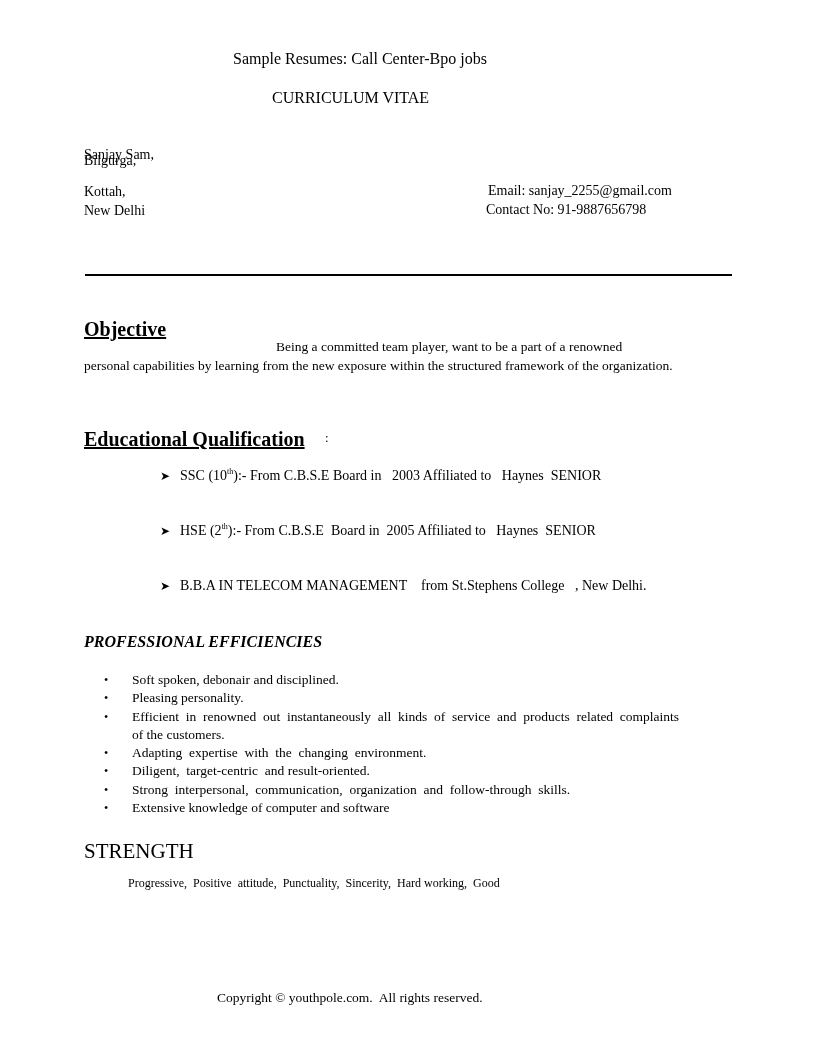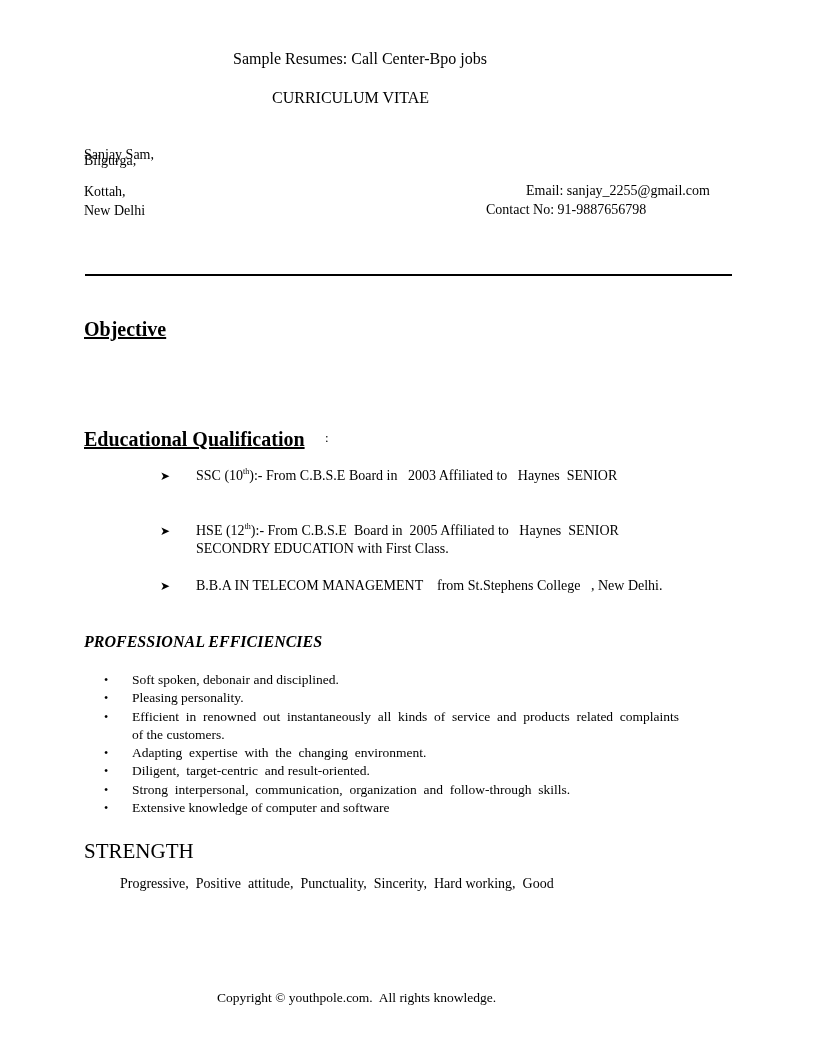--- a/index.html
+++ b/index.html
@@ -5,40 +5,40 @@
     html, body { margin: 0; padding: 0; background: #ffffff; }
     body {
       width: 816px; height: 1056px; position: relative; overflow: hidden;
       font-family: "Liberation Serif", "DejaVu Serif", serif;
       color: #000000;
     }
     .abs { position: absolute; white-space: nowrap; }
     .title { font-size: 16px; left: 233px; top: 50px; }
     .cv { font-size: 16px; left: 272px; top: 89px; text-align: center; }
     .addr { font-size: 14px; left: 84px; line-height: 18.5px; }
-    .email { font-size: 14px; left: 488px; top: 183px; margin-left: 38px; }
+    .email { font-size: 14px; left: 488px; top: 183px; }
     .contact { font-size: 14px; left: 486px; top: 202px; }
     .rule { position: absolute; left: 85px; top: 274px; width: 647px; height: 2px; background: #000; }
     .h-under { font-size: 20px; font-weight: bold; text-decoration: underline; }
     .objective-h { left: 84px; top: 318px; }
     .obj-text { position: absolute; left: 84px; top: 338px; width: 650px; font-size: 13.5px; line-height: 18.5px; }
     .obj-text .l1 { padding-left: 192px; }
     .edu-h { left: 84px; top: 428px; }
     .edu-colon { left: 325px; top: 430px; font-size: 13px; }
     .edu-item { position: absolute; left: 160px; font-size: 14px; line-height: 18px; }
     .edu-item .arrow { position: absolute; left: 0; top: 0; font-size: 12px; }
-    .edu-item .txt { position: absolute; left: 20px; top: 0; white-space: nowrap; margin-left: 16px; }
+    .edu-item .txt { position: absolute; left: 20px; top: 0; white-space: nowrap; }
     sup { font-size: 8px; vertical-align: 6px; line-height: 0; }
     .prof-h { left: 84px; top: 633px; font-size: 16px; font-weight: bold; font-style: italic; }
     .bullets { position: absolute; left: 104px; top: 671px; font-size: 13.5px; line-height: 18.3px; }
     .bullets .row { position: relative; height: 18.3px; }
     .bullets .dot { position: absolute; left: 0; top: 0; font-size: 12px; }
     .bullets .t { position: absolute; left: 28px; top: 0; white-space: nowrap; }
     .str-h { left: 84px; top: 839px; font-size: 21px; }
-    .str-text { position: absolute; left: 120px; top: 874px; font-size: 14px; line-height: 19px; white-space: nowrap; }
+    .str-text { position: absolute; left: 128px; top: 874px; font-size: 12px; line-height: 19px; white-space: nowrap; }
     .footer { left: 217px; top: 990px; font-size: 13.5px; }
   </style>
 </head>
 <body>
 
 <div class="abs title">Sample Resumes: Call Center-Bpo jobs</div>
 <div class="abs cv">CURRICULUM VITAE</div>
 
 <div>
   <div class="abs addr" style="top:146px">Sanjay Sam,</div>
@@ -46,37 +46,38 @@
   <div class="abs addr" style="top:183px">Kottah,</div>
   <div class="abs addr" style="top:202px">New Delhi</div>
 </div>
 <div class="abs email">Email: sanjay_2255@gmail.com</div>
 <div class="abs contact">Contact No: 91-9887656798</div>
 
 <div class="rule"></div>
 
 <div class="abs h-under objective-h">Objective</div>
 <div class="obj-text">
+  <div class="l1" style="white-space:nowrap">Being a committed team player, want to be a part of a renowned</div>
+  <div style="white-space:nowrap">personal capabilities by learning from the new exposure within the structured framework of the organization.</div>
 </div>
 
 <div class="abs h-under edu-h">Educational Qualification</div>
 <div class="abs edu-colon">:</div>
 
 <div class="edu-item" style="top:467px">
   <span class="arrow">➤</span>
   <div class="txt">
     <span>SSC (10</span><sup>th</sup><span style="white-space:pre">):- From C.B.S.E Board in   2003 Affiliated to   Haynes  SENIOR</span><br>
   </div>
 </div>
 
 <div class="edu-item" style="top:522px">
   <span class="arrow">➤</span>
   <div class="txt">
-    <span>HSE (12</span><sup>th</sup><span style="white-space:pre">):- From C.B.S.E  Board in  2005 Affiliated to   Haynes  SENIOR</span><br>
-    <span style="white-space:pre">SECONDRY EDUCATION with First Class.</span>
+    <span>HSE (2</span><sup>th</sup><span style="white-space:pre">):- From C.B.S.E  Board in  2005 Affiliated to   Haynes  SENIOR</span><br>
   </div>
 </div>
 
 <div class="edu-item" style="top:577px">
   <span class="arrow">➤</span>
   <div class="txt">
     <span style="white-space:pre">B.B.A IN TELECOM MANAGEMENT    from St.Stephens College   , New Delhi.</span>
   </div>
 </div>
 
@@ -113,13 +114,13 @@
       <span class="dot">•</span>
       <span class="t">Extensive knowledge of computer and software</span>
     </div>
 </div>
 
 <div class="abs str-h">STRENGTH</div>
 <div class="str-text">
   <div style="white-space:pre">Progressive,  Positive  attitude,  Punctuality,  Sincerity,  Hard working,  Good</div>
 </div>
 
-<div class="abs footer" style="white-space:pre">Copyright © youthpole.com.  All rights knowledge.</div>
+<div class="abs footer" style="white-space:pre">Copyright © youthpole.com.  All rights reserved.</div>
 
 </body></html>

